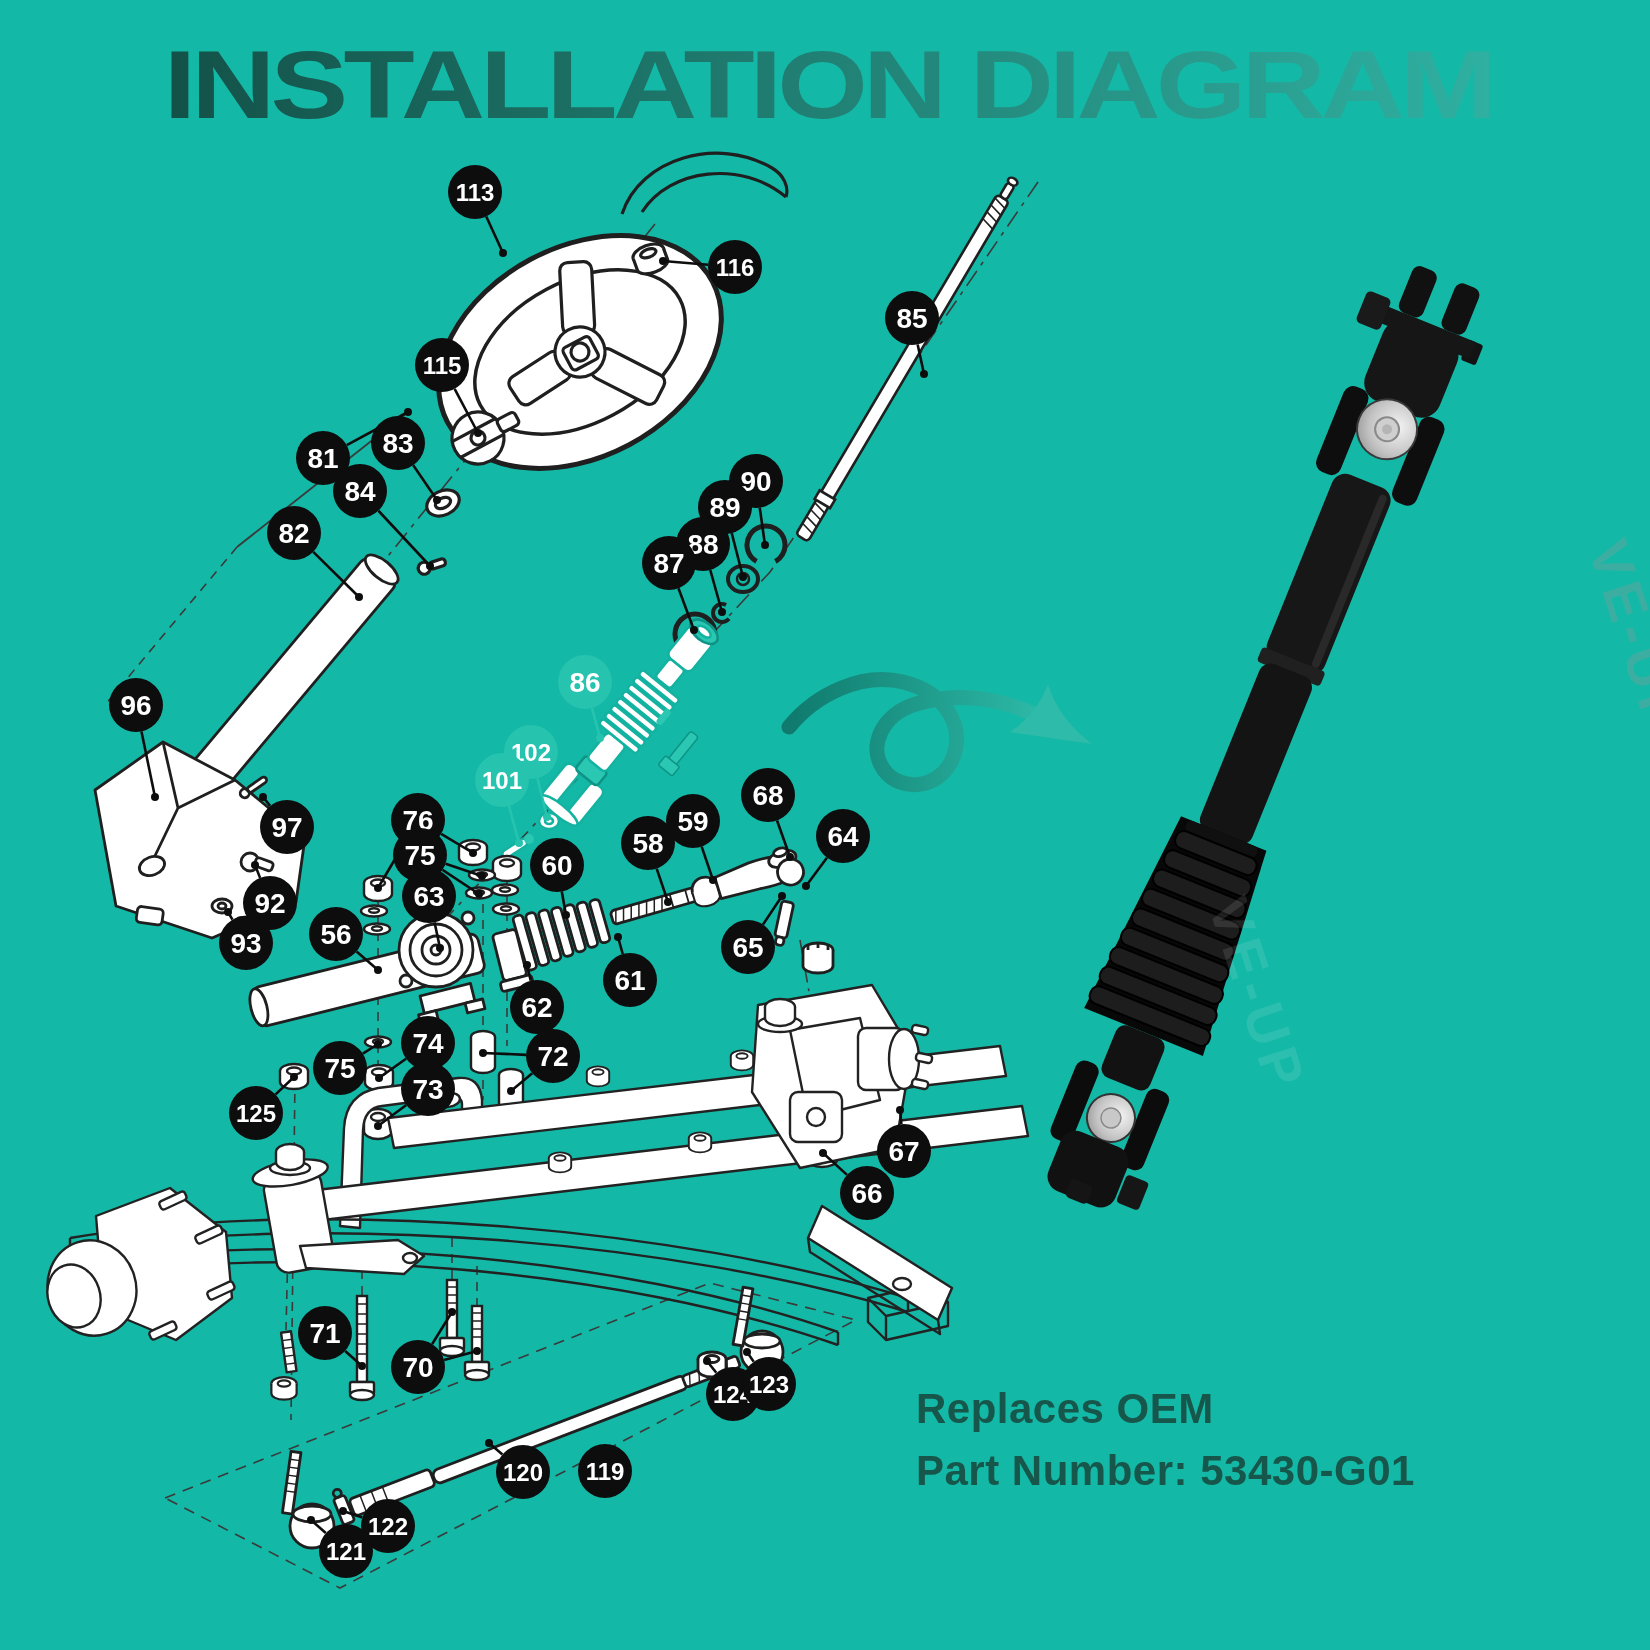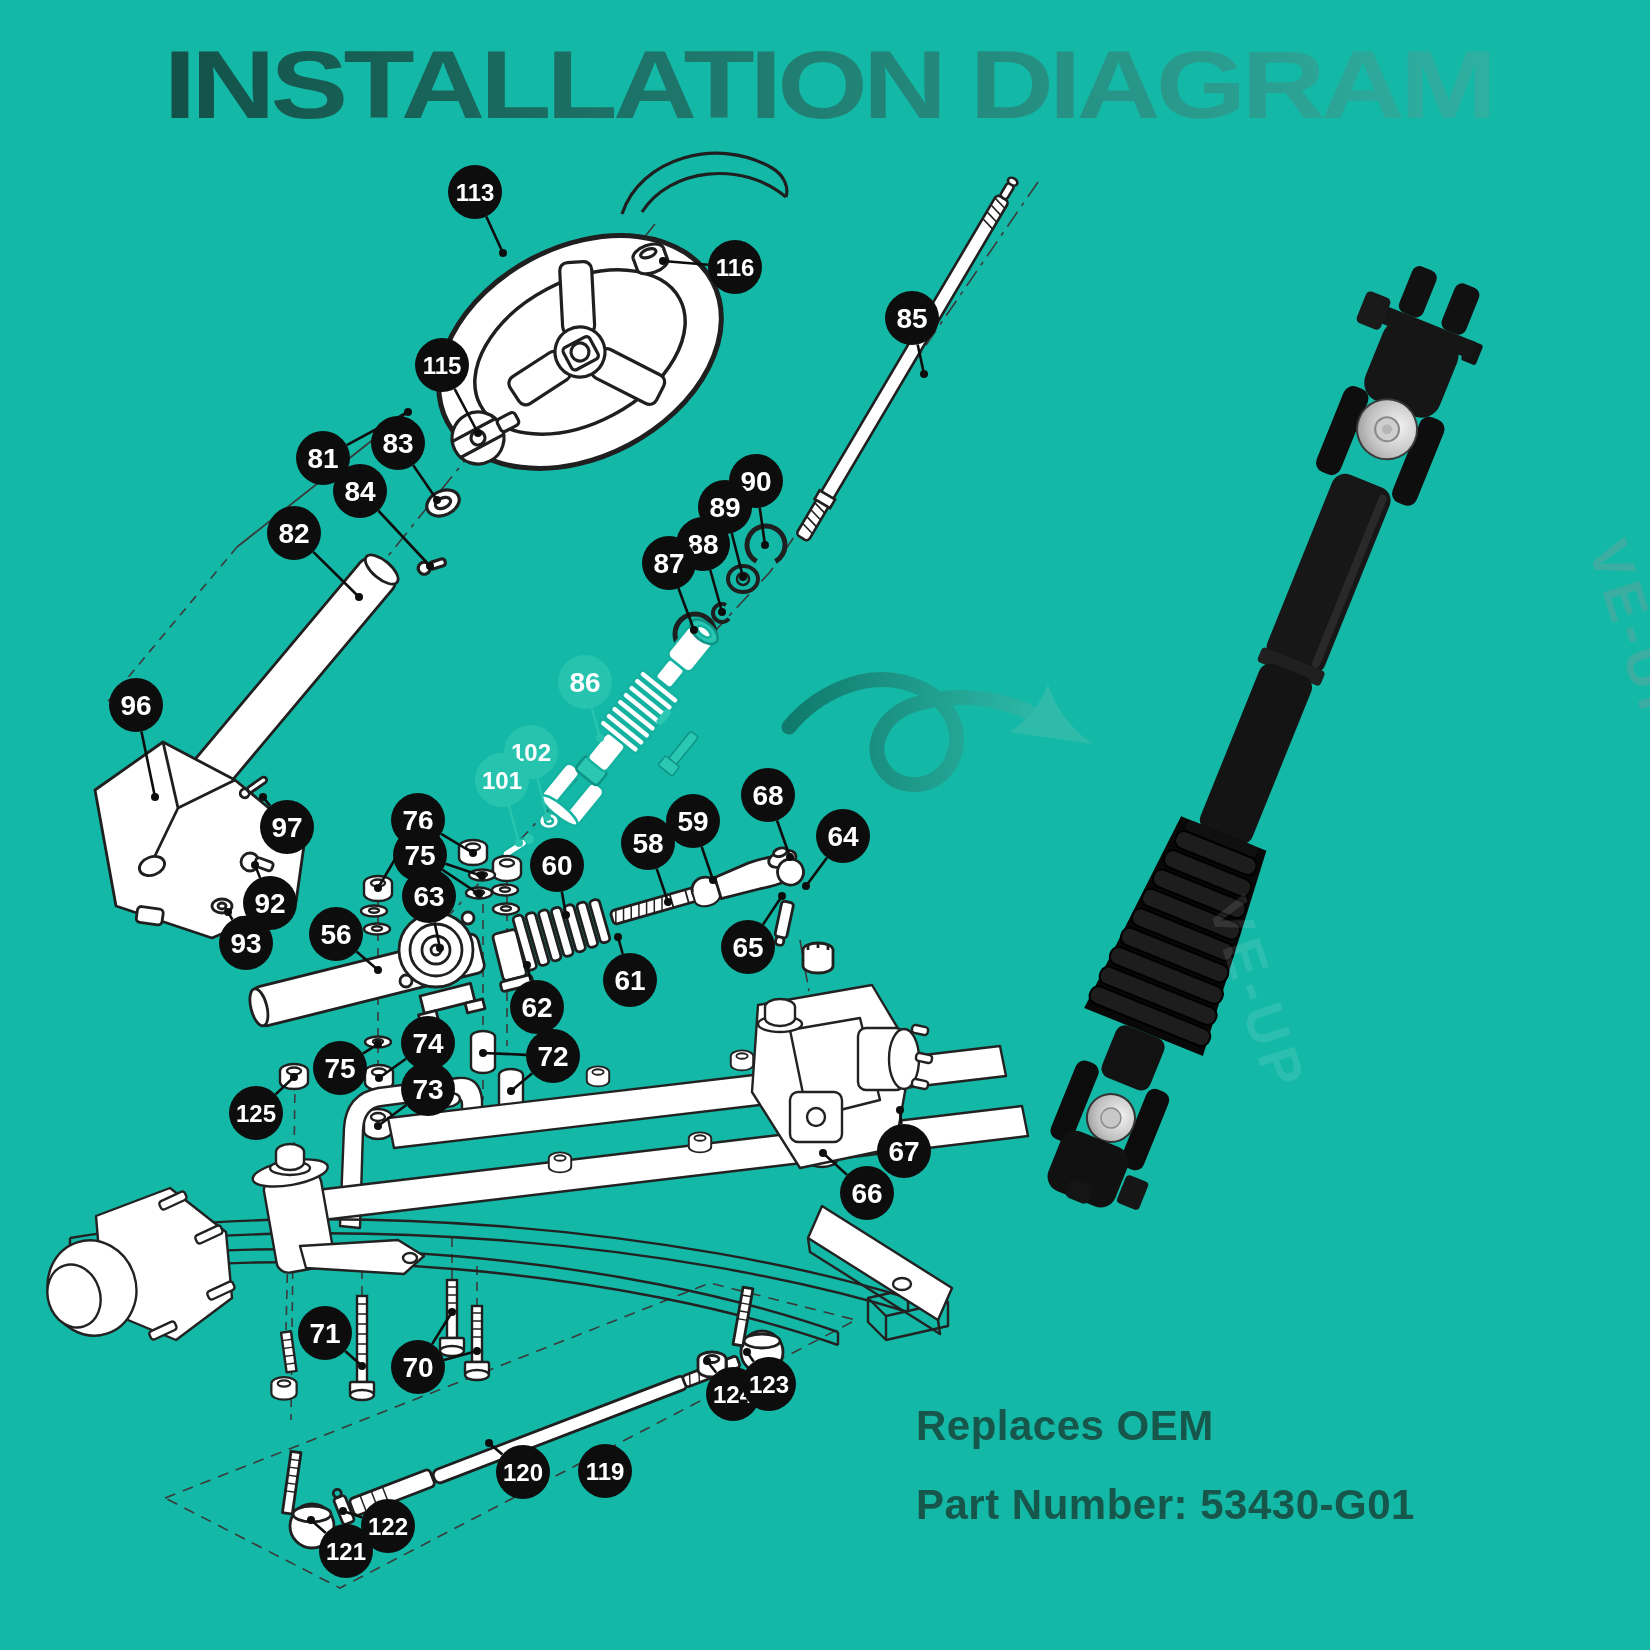--- a/index.html
+++ b/index.html
@@ -1,21 +1,21 @@
 <!DOCTYPE html>
 <html><head>
 <meta charset="utf-8">
 <style>
   html,body{margin:0;padding:0;background:#ffffff;}
   .page{position:relative;width:1650px;height:1650px;background:#14b8a6;overflow:hidden;
         font-family:"Liberation Sans",sans-serif;}
   svg text{font-family:"Liberation Sans",sans-serif;}
   .footer{position:absolute;left:916px;top:1378px;line-height:62px;
           font-size:42px;font-weight:bold;letter-spacing:.5px;color:#17564B;}
-  .footer div{white-space:nowrap;margin-top:17px;}
+  .footer div{white-space:nowrap;}
 </style>
 </head>
 <body>
 
 <div class="page">
 
 <svg width="1650" height="1650" viewBox="0 0 1650 1650">
   <defs>
     <linearGradient id="titleGrad" x1="0" y1="0" x2="1" y2="0">
       <stop offset="0" stop-color="#135148"></stop>

